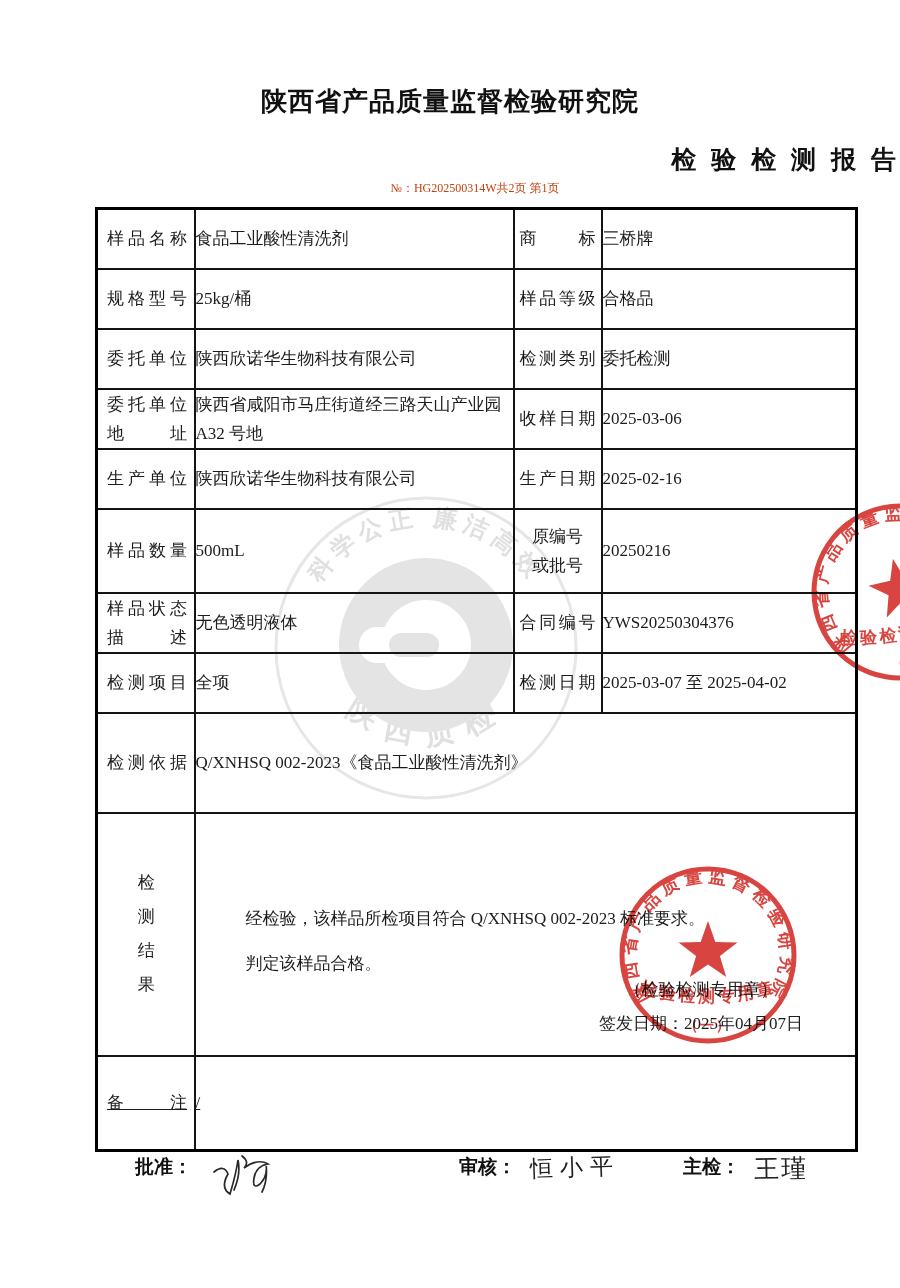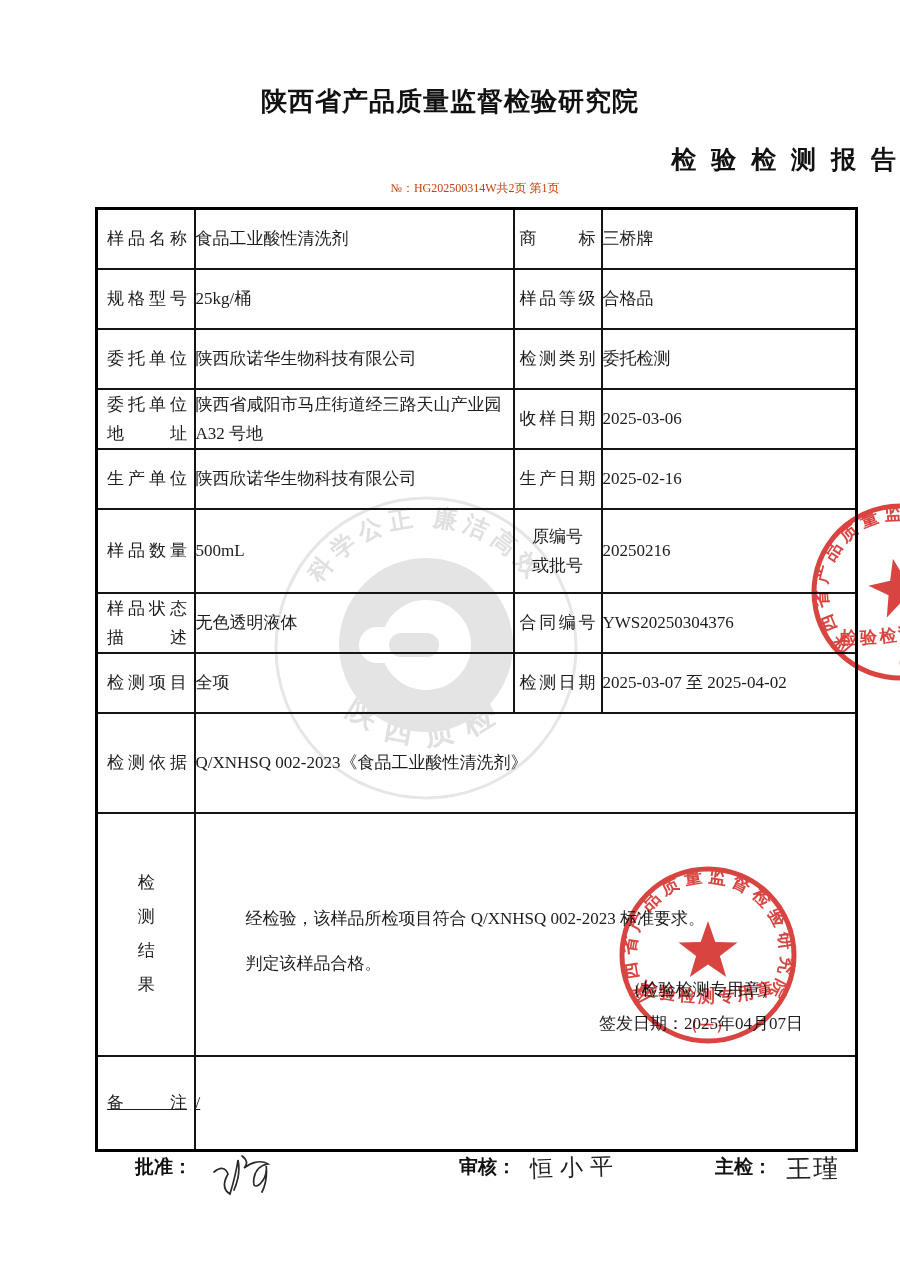--- a/index.html
+++ b/index.html
@@ -69,21 +69,21 @@
   }
   
   .footer{
     position:absolute;left:95px;top:1136px;width:760px;height:90px;
     font-family:"Liberation Sans","DejaVu Sans",sans-serif;
     font-size:19px;font-weight:700;color:#111;margin-left:32px;
   }
   .sig-group{position:absolute;top:18px;display:flex;align-items:flex-start;}
   .sig-approve{left:8px;}
   .sig-review{left:332px;}
-  .sig-chief{left:588px;text-align:right;}
+  .sig-chief{left:556px;text-align:right;}
   .sig-name{
     font-family:"Liberation Serif","DejaVu Serif",serif;
     font-weight:400;font-size:23px;letter-spacing:7px;
     transform:rotate(-2deg);margin-left:14px;margin-top:-2px;color:#222;
   }
   .sig-name.chief{font-size:25px;letter-spacing:2px;transform:rotate(-1deg);}
   .sig-scribble{margin-left:16px;margin-top:-8px;}
   
   .watermark{position:absolute;left:271px;top:493px;z-index:1;}
   .stamp-main{

